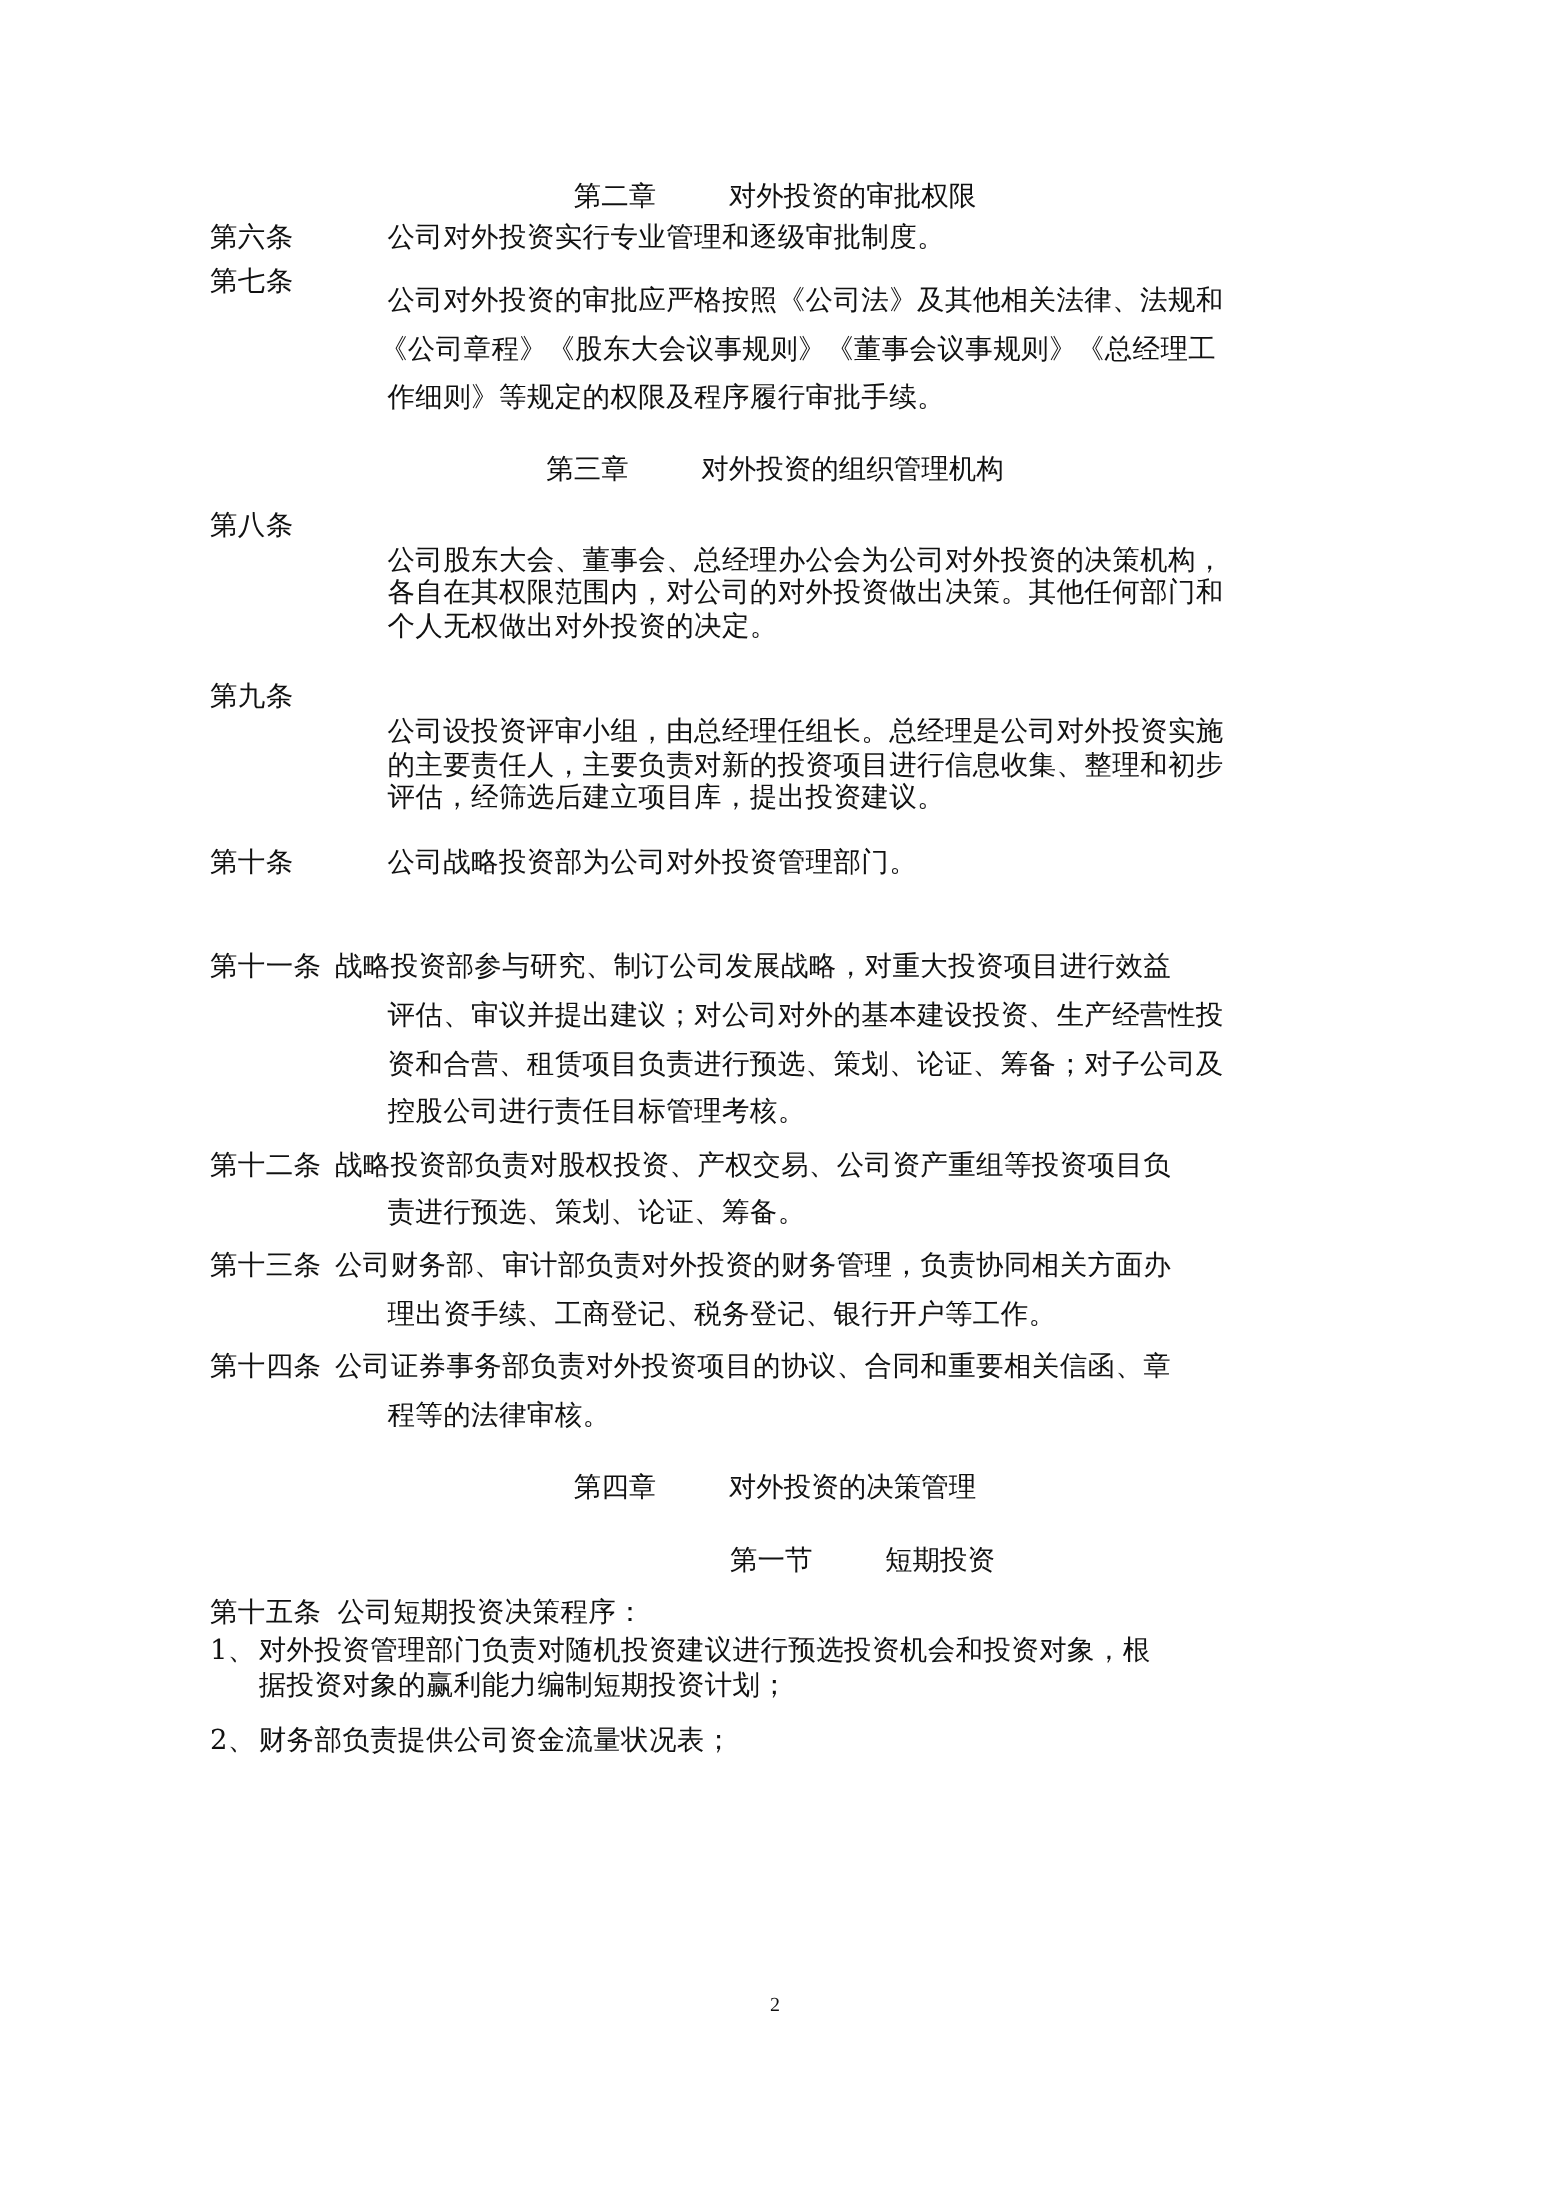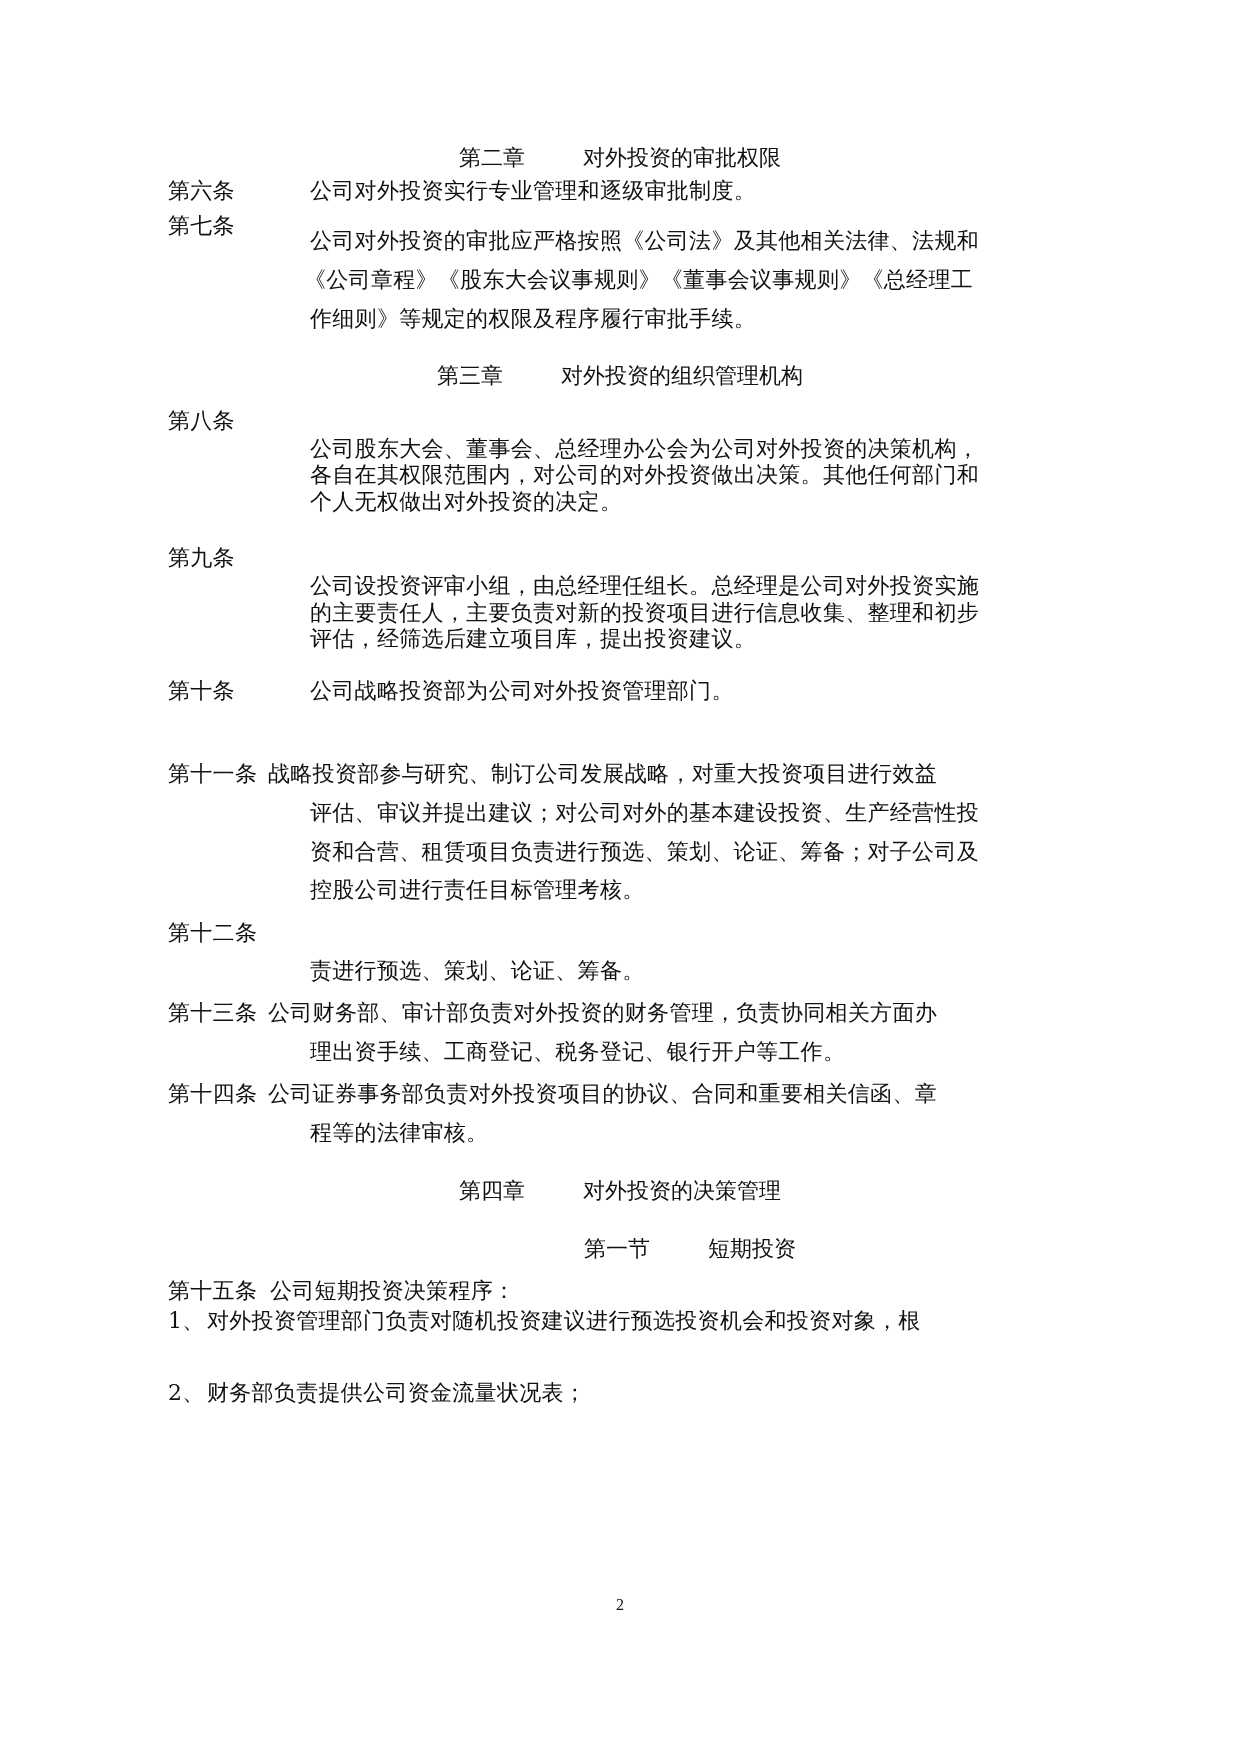--- a/index.html
+++ b/index.html
@@ -49,20 +49,21 @@
   <div class="ln label" style="top:678px;">第十条</div>
   <div class="ln body" style="top:678px;">公司战略投资部为公司对外投资管理部门。</div>
 
   <div class="ln label" style="top:761px;">第十一条</div>
   <div class="ln" style="top:761px; left:268px;">战略投资部参与研究、制订公司发展战略，对重大投资项目进行效益</div>
   <div class="ln body" style="top:800px;">评估、审议并提出建议；对公司对外的基本建设投资、生产经营性投</div>
   <div class="ln body" style="top:839px;">资和合营、租赁项目负责进行预选、策划、论证、筹备；对子公司及</div>
   <div class="ln body" style="top:877px;text-align:right;">控股公司进行责任目标管理考核。</div>
 
   <div class="ln label" style="top:920px;">第十二条</div>
+  <div class="ln" style="top:920px; left:268px;">战略投资部负责对股权投资、产权交易、公司资产重组等投资项目负</div>
   <div class="ln body" style="top:958px;">责进行预选、策划、论证、筹备。</div>
 
   <div class="ln label" style="top:1000px;">第十三条</div>
   <div class="ln" style="top:1000px; left:268px;">公司财务部、审计部负责对外投资的财务管理，负责协同相关方面办</div>
   <div class="ln body" style="top:1039px;">理出资手续、工商登记、税务登记、银行开户等工作。</div>
 
   <div class="ln label" style="top:1081px;">第十四条</div>
   <div class="ln" style="top:1081px; left:268px;">公司证券事务部负责对外投资项目的协议、合同和重要相关信函、章</div>
   <div class="ln body" style="top:1120px;">程等的法律审核。</div>
 
@@ -72,18 +73,19 @@
 
   <div class="heading" style="top:1236px; left:70px;">
     <span>第一节</span><span class="gap"></span><span>短期投资</span>
   </div>
 
   <div class="ln label" style="top:1278px;">第十五条</div>
   <div class="ln" style="top:1278px; left:270px;">公司短期投资决策程序：</div>
 
   <div class="ln num" style="top:1308px;">1、</div>
   <div class="ln numbody" style="top:1308px;">对外投资管理部门负责对随机投资建议进行预选投资机会和投资对象，根</div>
+  <div class="ln numbody" style="top:1336px;">据投资对象的赢利能力编制短期投资计划；</div>
 
   <div class="ln num" style="top:1380px;">2、</div>
   <div class="ln numbody" style="top:1380px;">财务部负责提供公司资金流量状况表；</div>
 
   <div class="pagenum" style="top:1595px;">2</div>
 </div>
 
 </body></html>

